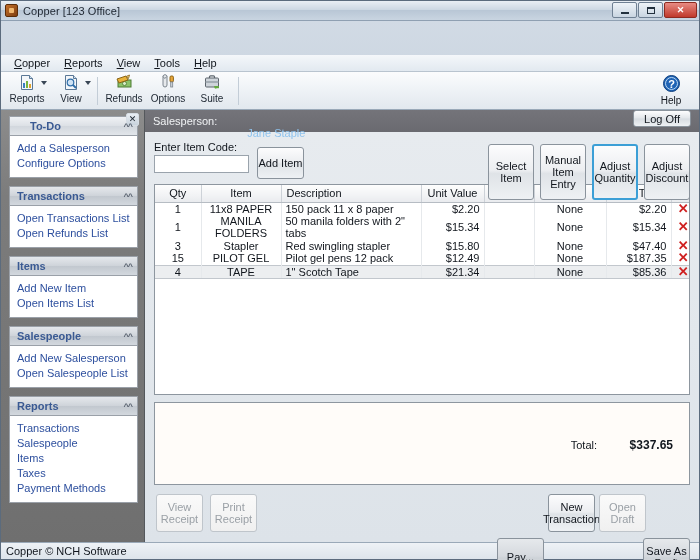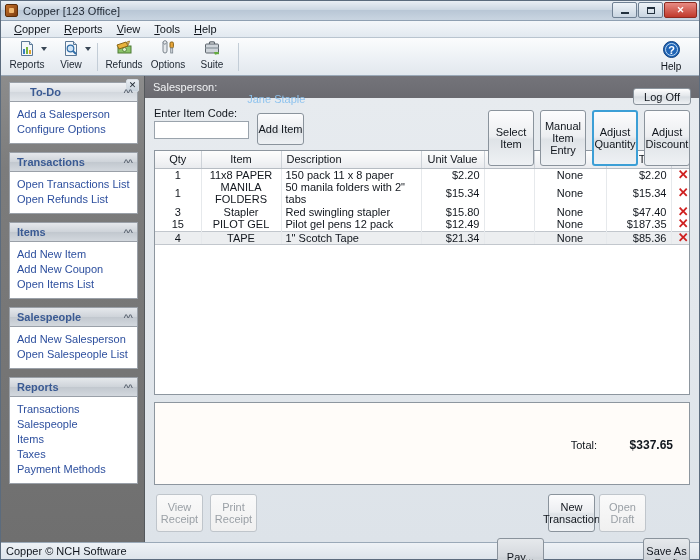--- a/index.html
+++ b/index.html
@@ -47,21 +47,21 @@
     background:linear-gradient(180deg,#e88b83,#c0392b);
     border-color:#8e2a20; color:#fff; font-weight:bold;
   }
   .winbtn .glyph-min{ width:8px;height:2px;background:#22303d;margin-top:5px;}
   .winbtn .glyph-max{ width:8px;height:7px;border:1px solid #22303d;border-top-width:2px;}
 
   
   #menubar {
     flex:0 0 17px; height:17px; display:flex; align-items:center;
     background:linear-gradient(180deg,#f4f7fa,#e2e9f0);
-    border-bottom:1px solid #b9c4cf; padding-left:6px;
+    border-bottom:1px solid #b9c4cf; padding-left:6px;margin-top:34px;
   }
   .menuitem { padding:1px 7px; font-size:11px; color:#11161d; }
   .menuitem u { text-decoration:underline; }
 
   
   #toolbar {
     flex:0 0 38px; height:38px; display:flex; align-items:center;
     background:linear-gradient(180deg,#fbfcfd 0%,#eef2f6 50%,#e2e8ee 100%);
     border-bottom:1px solid #9aa9b8; padding-left:4px; position:relative;
   }
@@ -130,21 +130,21 @@
   #content { flex:1 1 auto; display:flex; flex-direction:column; min-width:0;
              background:#d7dde4; }
   #salesbar {
     flex:0 0 22px; height:22px; display:flex; align-items:center;
     background:linear-gradient(180deg,#74747a 0%,#6a6a70 100%);
     padding-left:8px; position:relative;
   }
   #salesbar .slabel { color:#f1f3f5; font-size:11px; }
   #salesbar .sname { color:#8fc3ee; font-size:11px; margin-left:30px;margin-top:24px; }
   #logoff {
-    position:absolute; right:8px; top:12px;
+    position:absolute; right:8px; top:0;
     height:17px; padding:0 10px; font-size:11px; color:#11161d;
     background:linear-gradient(180deg,#fdfdfe,#e2e6ea 48%,#d7dce1 52%,#eef1f4);
     border:1px solid #8a939c; border-radius:3px;
     display:flex;align-items:center;
   }
 
   #panelMain {
     flex:1 1 auto; display:flex; flex-direction:column; min-height:0;
     background:linear-gradient(180deg,#e7ebef,#dde3e9);
     padding:6px 7px 5px 5px;
@@ -365,21 +365,20 @@
         </div>
       </div>
 
       <div class="panel">
         <div class="panel-head">
           <span>Items</span>
           <span class="chev">^^</span>
         </div>
         <div class="panel-body">
           <a class="panel-link" href="#">Add New Item</a>
-          <a class="panel-link" href="#">Add New Coupon</a>
           <a class="panel-link" href="#">Open Items List</a>
         </div>
       </div>
 
       <div class="panel">
         <div class="panel-head">
           <span>Salespeople</span>
           <span class="chev">^^</span>
         </div>
         <div class="panel-body">

